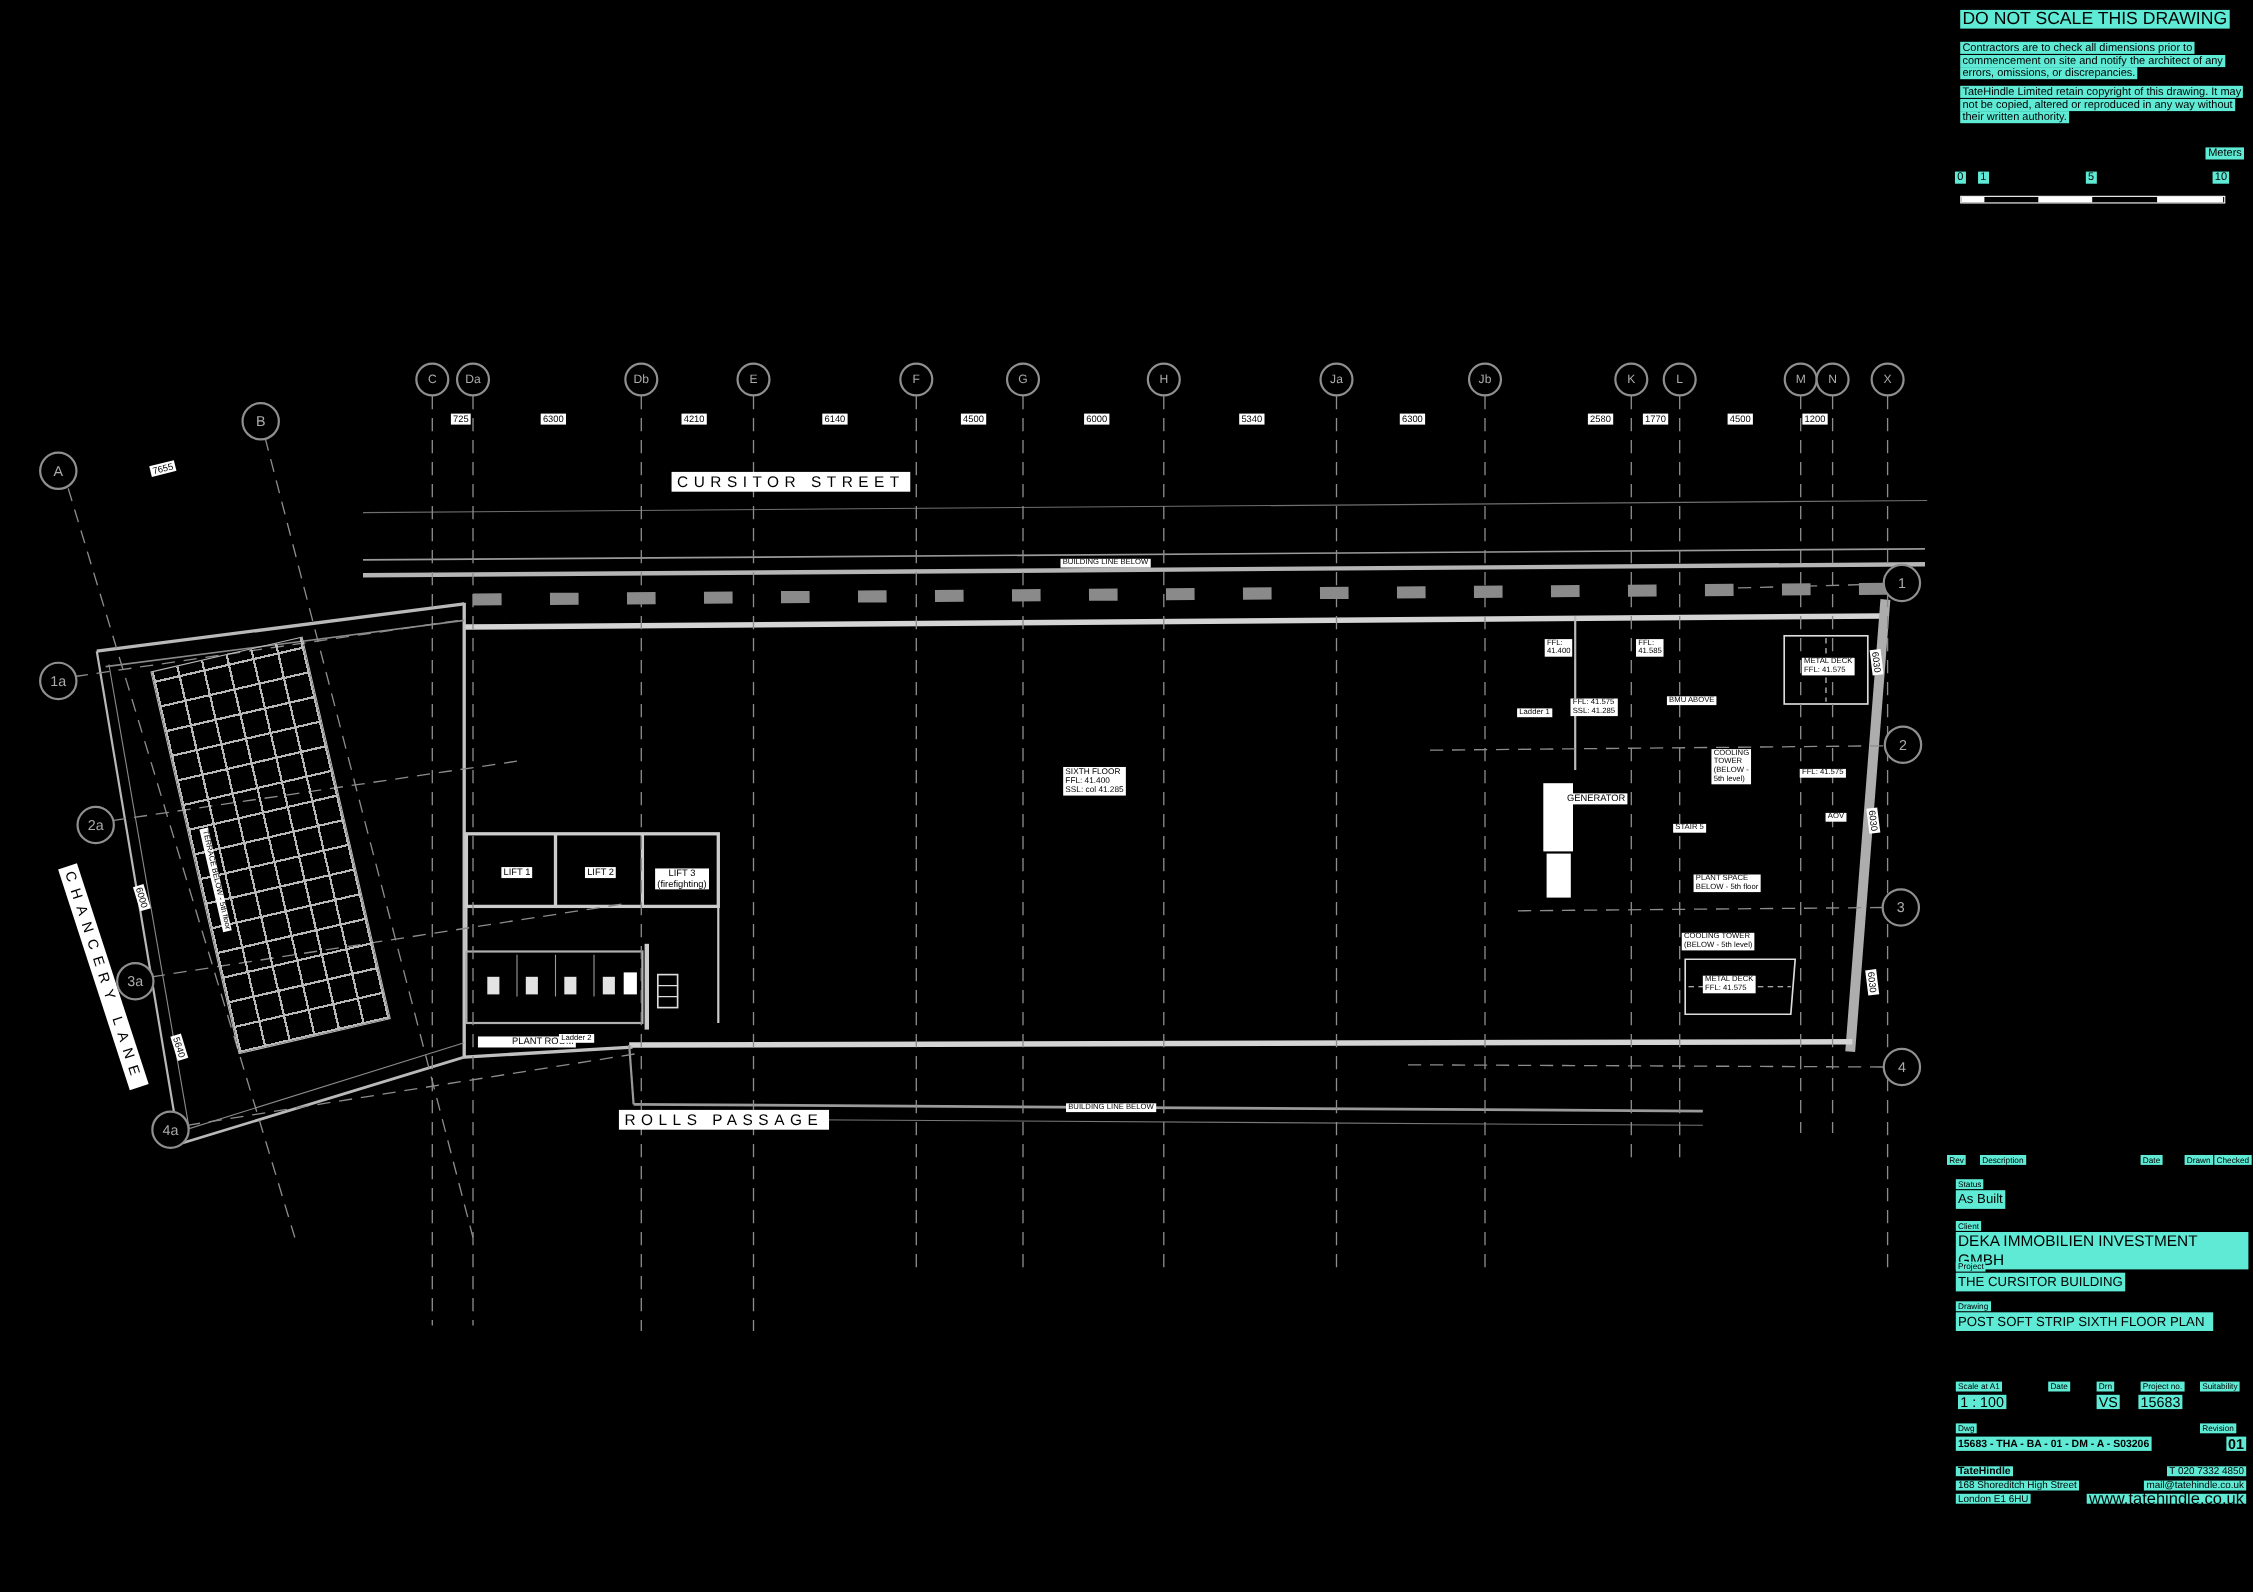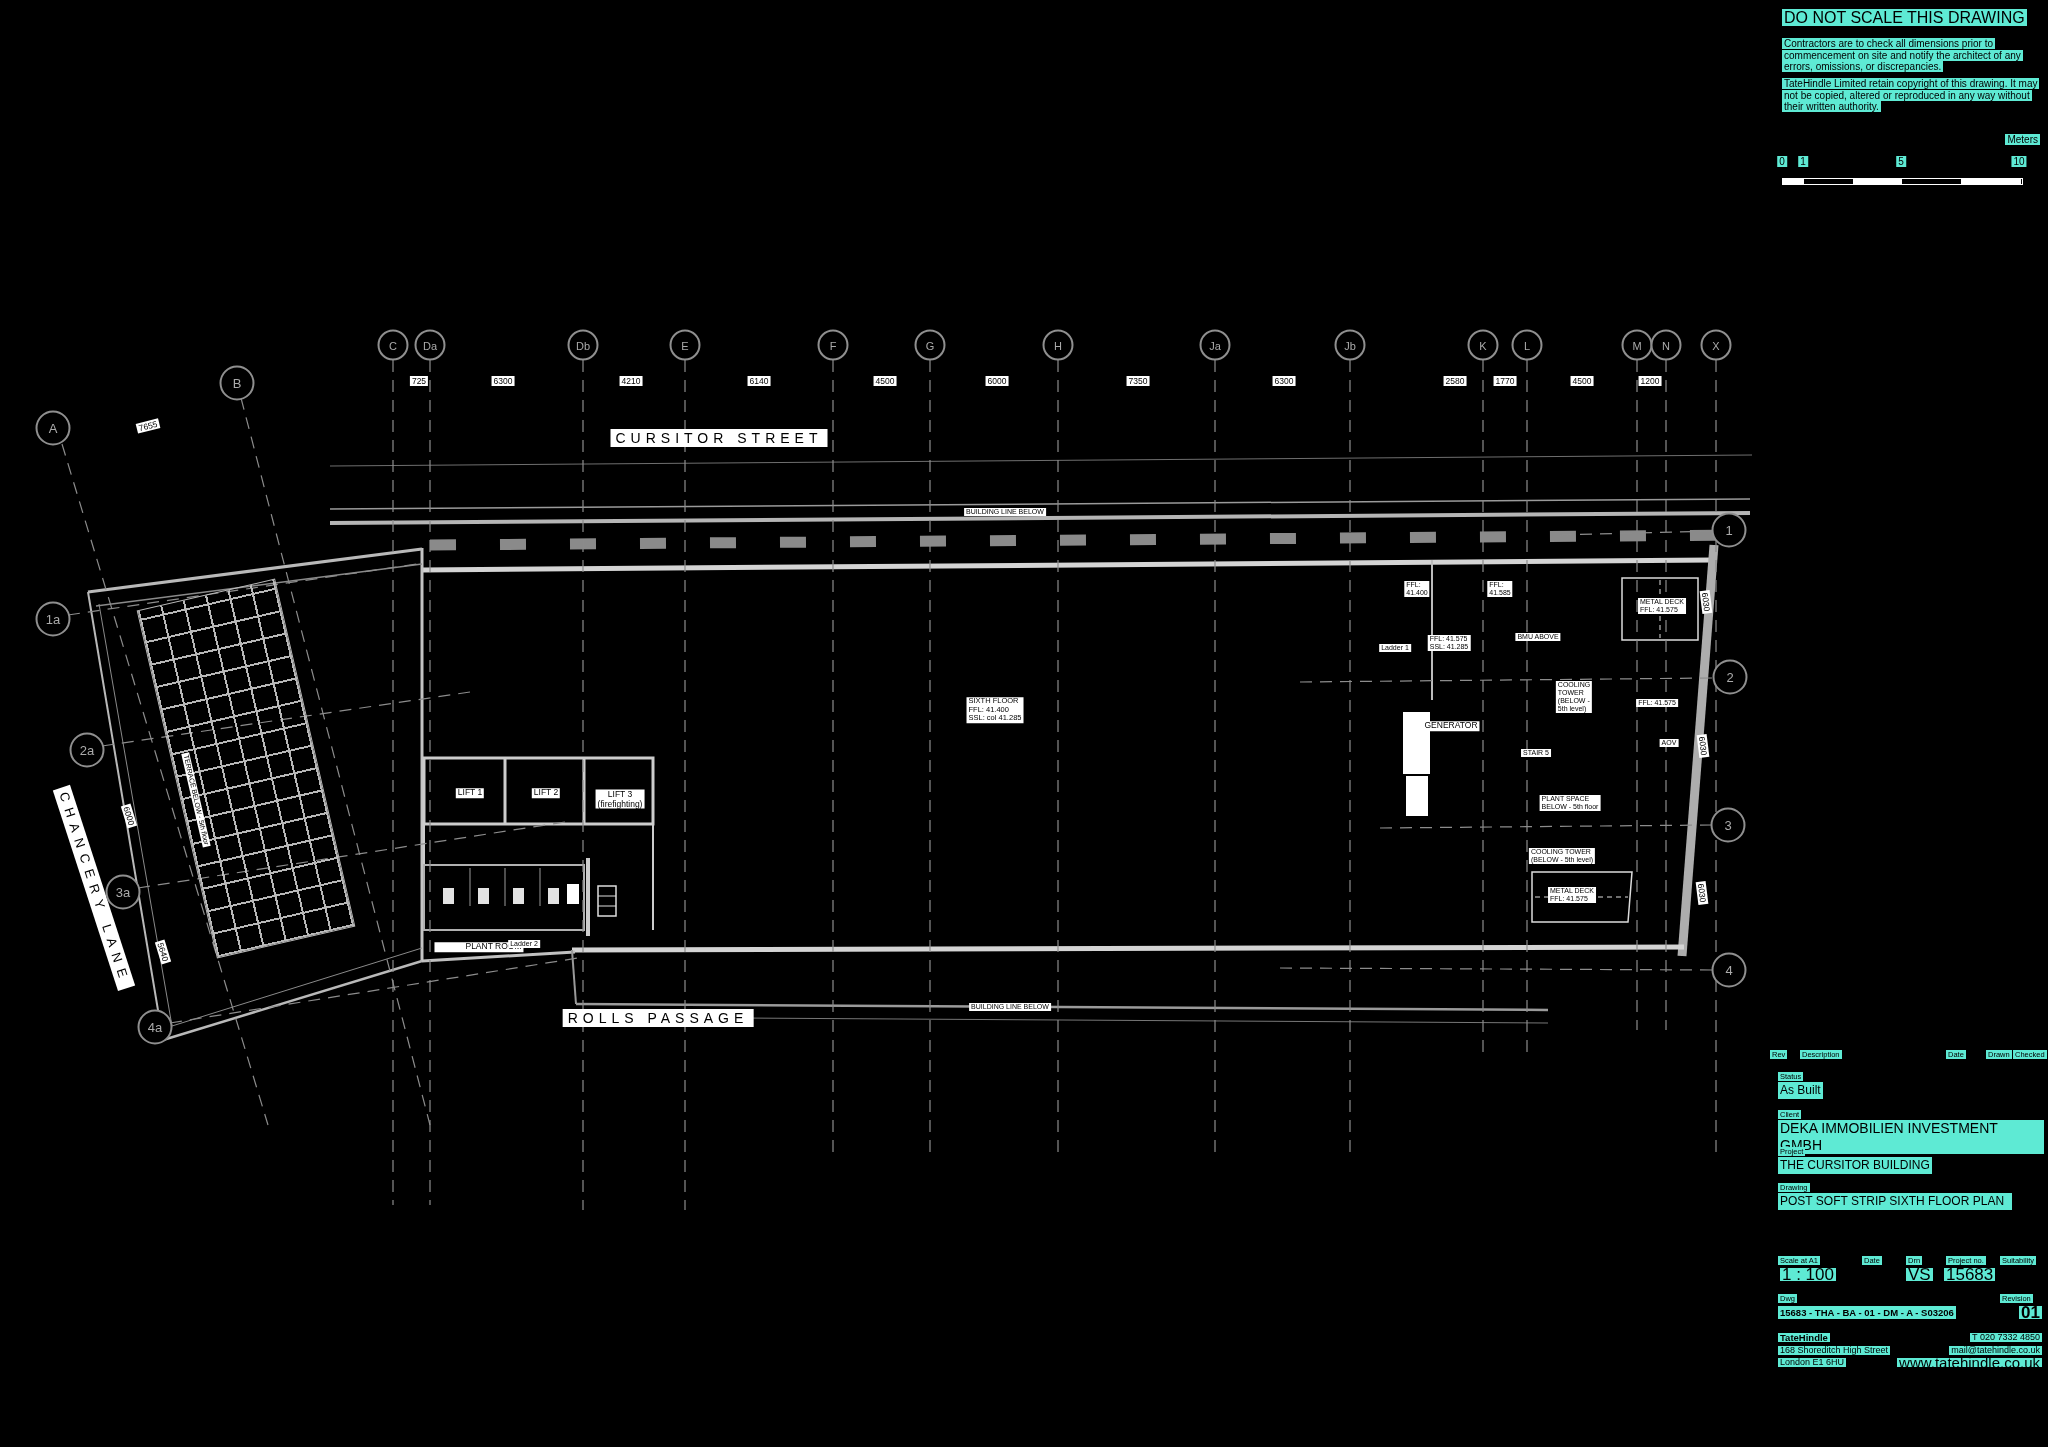--- a/index.html
+++ b/index.html
@@ -43,21 +43,21 @@
   #meters{position:absolute;right:2px;top:126px;font-size:10px;}
   #scale-ticks{position:absolute;left:0;top:148px;width:260px;height:14px;}
   #scale-ticks .tick{position:absolute;top:0;font-size:10px;transform:translateX(-50%);}
   #scale-bar{position:absolute;left:0;top:170px;width:239px;height:5px;border:1px solid #fff;}
   #scale-bar .seg{position:absolute;top:0;height:5px;background:#fff;}
 
   
   #tblock{position:absolute;left:1778px;top:1048px;width:266px;color:#000;}
   #tblock .sl{position:absolute;font-size:7.5px;line-height:9px;} 
   #tblock .bigv{position:absolute;font-size:12px;line-height:17px;white-space:pre-line;}
-  #tblock .midv{position:absolute;font-size:17px;line-height:13px;}
+  #tblock .midv{position:absolute;font-size:13px;line-height:13px;}
   #rev-row{position:absolute;left:-8px;top:2px;width:274px;height:10px;}
   #rev-row .rl{position:absolute;top:0;font-size:7.5px;}
   .rt{text-align:right;}
 </style>
 </head>
 <body>
 
 <svg id="plan-svg" viewBox="0 0 2048 1447">
   <g stroke-linecap="butt" fill="none">
     <path d="M330 466 L1752 455" stroke="#6f6f6f" stroke-width="1"></path>
@@ -162,21 +162,21 @@
     <div class="bubble lg" style="left: 1729px; top: 530px;">1</div>
     <div class="bubble lg" style="left: 1730px; top: 677px;">2</div>
     <div class="bubble lg" style="left: 1728px; top: 825px;">3</div>
     <div class="bubble lg" style="left: 1729px; top: 970px;">4</div>
     <div class="dim" style="left: 419px; top: 381px;">725</div>
     <div class="dim" style="left: 503px; top: 381px;">6300</div>
     <div class="dim" style="left: 631px; top: 381px;">4210</div>
     <div class="dim" style="left: 759px; top: 381px;">6140</div>
     <div class="dim" style="left: 885px; top: 381px;">4500</div>
     <div class="dim" style="left: 997px; top: 381px;">6000</div>
-    <div class="dim" style="left: 1138px; top: 381px;">7350</div>
+    <div class="dim" style="left: 1138px; top: 381px;">5340</div>
     <div class="dim" style="left: 1284px; top: 381px;">6300</div>
     <div class="dim" style="left: 1455px; top: 381px;">2580</div>
     <div class="dim" style="left: 1505px; top: 381px;">1770</div>
     <div class="dim" style="left: 1582px; top: 381px;">4500</div>
     <div class="dim" style="left: 1650px; top: 381px;">1200</div>
     <div class="dim" style="left: 148px; top: 426px; transform: translate(-50%, -50%) rotate(-14deg);">7655</div>
     <div class="dim" style="left: 129px; top: 816px; transform: translate(-50%, -50%) rotate(73deg);">6000</div>
     <div class="dim" style="left: 163px; top: 952px; transform: translate(-50%, -50%) rotate(73deg);">5640</div>
     <div class="dim" style="left: 1706px; top: 602px; transform: translate(-50%, -50%) rotate(83deg);">6030</div>
     <div class="dim" style="left: 1703px; top: 746px; transform: translate(-50%, -50%) rotate(83deg);">6030</div>

